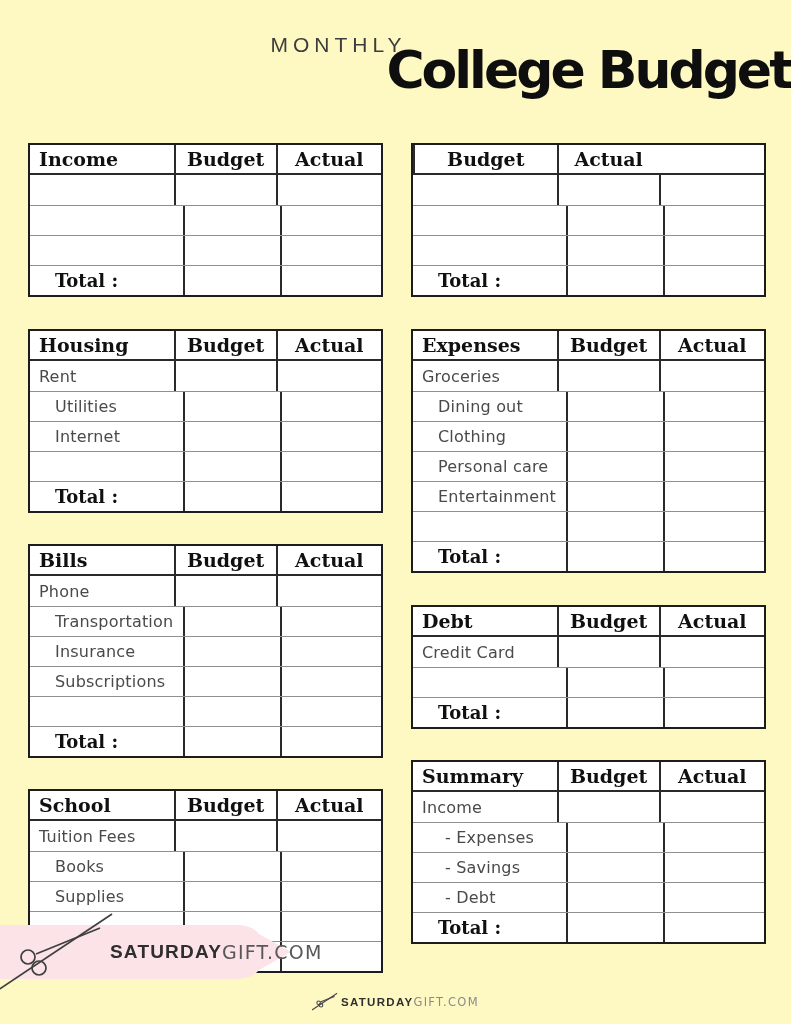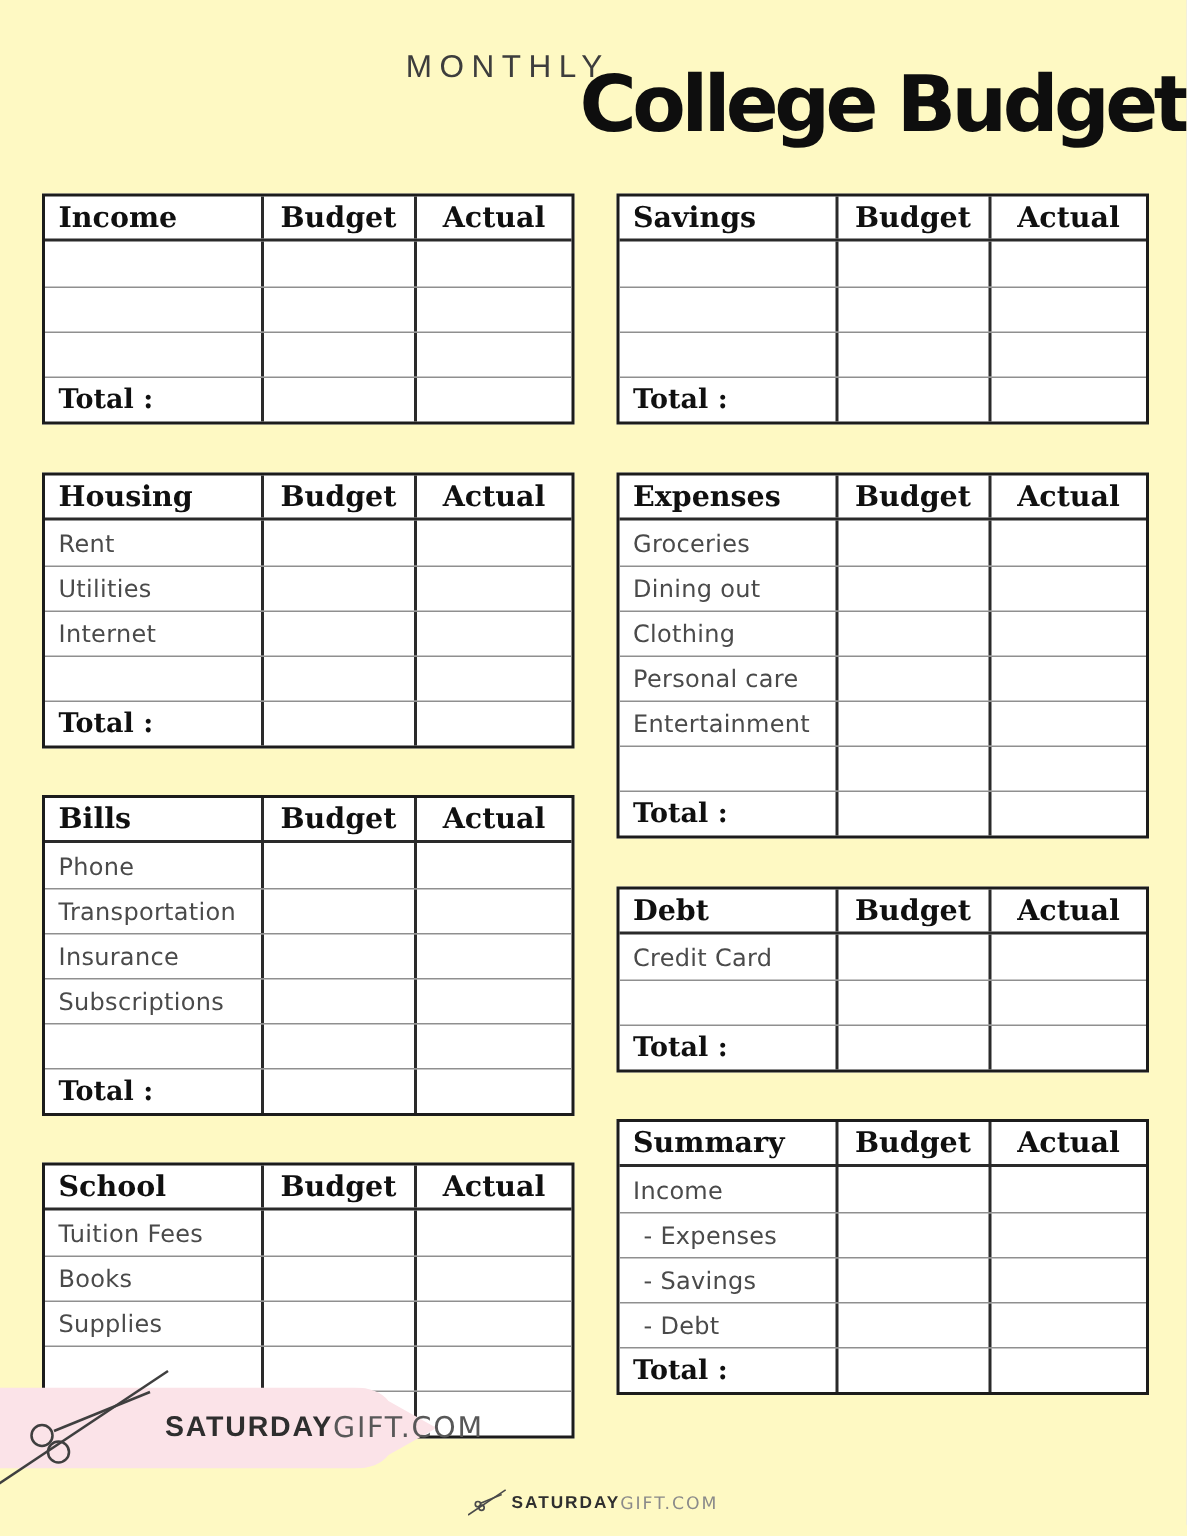--- a/index.html
+++ b/index.html
@@ -13,29 +13,29 @@
     transform:translateX(-57px);
     font-family:"Liberation Sans",sans-serif;font-size:21px;font-weight:400;
     letter-spacing:5px;color:#3d3d3d;
   }
   .title{
     margin:-14px 0 0 0;text-align:right;white-space:nowrap;
     font-family:"DejaVu Sans",sans-serif;font-weight:bold;
     font-size:52px;line-height:1.0;letter-spacing:-3px;color:#0e0e0e;
   }
   
-  .tables{display:flex;justify-content:space-between;padding:0 25px 0 28px;margin-top:33px;gap:28px;}
+  .tables{display:flex;justify-content:space-between;padding:0 25px 0 28px;margin-top:47px;gap:28px;}
   .tcol{width:364px;display:flex;flex-direction:column;}
   .btable{border:2px solid #1c1c1c;box-sizing:border-box;background:#fff;}
   .mb32{margin-bottom:32px}.mb31{margin-bottom:31px}
   .trow{display:grid;grid-template-columns:40.9% 29.1% 30%;height:30px;box-sizing:border-box;}
   .trow>div{box-sizing:border-box;display:flex;align-items:center;overflow:hidden;white-space:nowrap;}
   .cell-b,.cell-a{border-left:2px solid #2a2a2a;}
   .trow.thead{border-bottom:2px solid #2a2a2a;}
-  .trow.data + .trow.data{border-top:1px solid #8f8f8f;}
+  .trow.data + .trow.data{border-top:1px solid #8f8f8f;padding-left:16px;}
   .t-title{font-family:"DejaVu Serif",serif;font-weight:700;font-size:19px;color:#101010;padding-left:9px;}
   .t-col{font-family:"DejaVu Serif",serif;font-weight:700;font-size:19px;color:#101010;justify-content:center;}
   .r-label{font-family:"DejaVu Sans",sans-serif;font-size:16px;color:#4a4a4a;padding-left:9px;letter-spacing:.2px;}
   .r-label.indent{padding-left:16px;}
   .total-label{font-family:"DejaVu Serif",serif;font-weight:700;font-size:18px;color:#101010;padding-left:9px;}
   
   .badge{position:absolute;left:0;top:925px;width:292px;height:54px;z-index:5;}
   .badge-bg{position:absolute;left:0;top:0;}
   .badge-scissors{position:absolute;left:-2px;top:-19px;width:118px;height:86px;}
   .badge-content{position:absolute;left:0;top:0;width:100%;height:100%;
@@ -186,21 +186,20 @@
           <div class="trow data total">
             <div class="total-label">Total :</div>
             <div class="cell-b"></div>
             <div class="cell-a"></div>
           </div>
         </section>
     </div>
     <div class="tcol">
       <section class="btable mb32">
           <div class="trow thead">
-            <div class="t-title">Savings</div>
             <div class="t-col cell-b">Budget</div>
             <div class="t-col cell-a">Actual</div>
           </div>
           <div class="trow data">
             <div class="r-label"></div>
             <div class="cell-b"></div>
             <div class="cell-a"></div>
           </div>
           <div class="trow data">
             <div class="r-label"></div>

